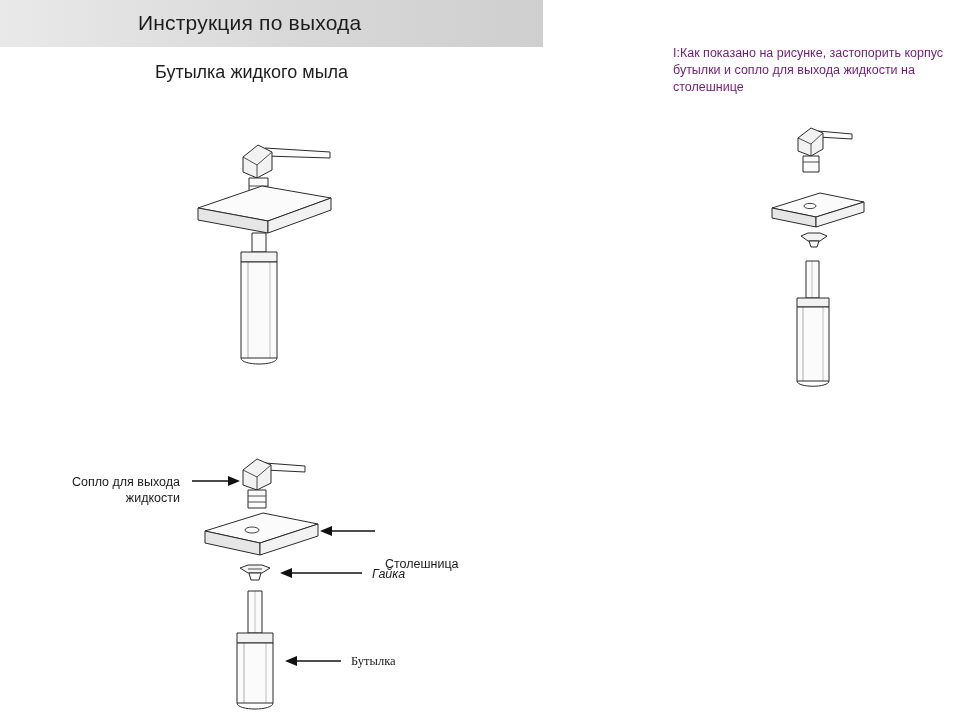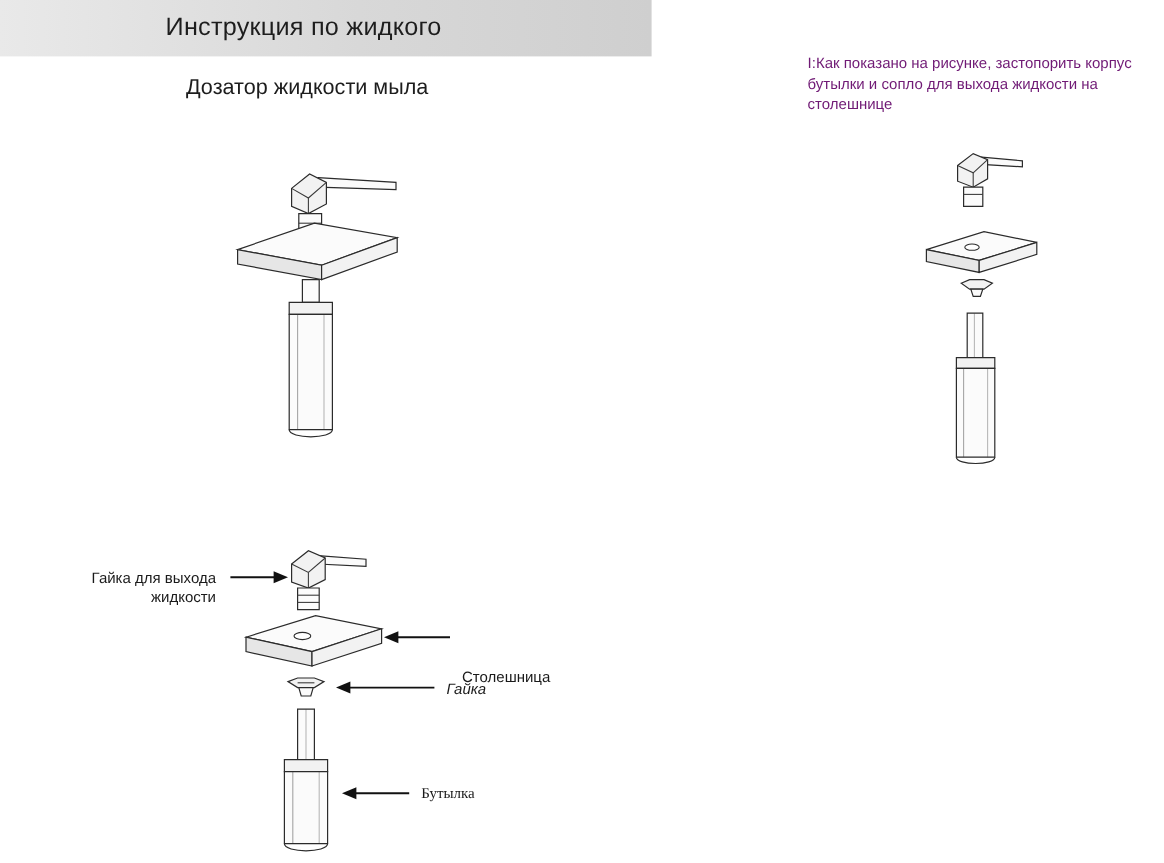--- a/index.html
+++ b/index.html
@@ -87,27 +87,27 @@
   .fill-dark { fill: #e6e6e6; stroke: #2b2b2b; stroke-width: 1; }
   .arrow { stroke: #111; stroke-width: 1.6; fill: none; }
   .arrowhead { fill: #111; }
 </style>
 </head>
 <body>
 
 <div class="page">
 
   <div class="header-band"></div>
-  <div class="header-title">Инструкция по жидкого</div>
-
-  <div class="subtitle">Дозатор жидкости мыла</div>
+  <div class="header-title">Инструкция по выхода</div>
+
+  <div class="subtitle">Бутылка жидкого мыла</div>
 
   <div class="note">I:Как показано на рисунке, застопорить корпус бутылки и сопло для выхода жидкости на столешнице</div>
 
-  <div class="label right-align" style="left:40px; top:474px; width:140px;">Гайка для выхода жидкости</div>
+  <div class="label right-align" style="left:40px; top:474px; width:140px;">Сопло для выхода жидкости</div>
   <div class="label" style="left:385px; top:524px;margin-top:32px;">Столешница</div>
   <div class="label" style="left:372px; top:566px;font-style:italic;">Гайка</div>
   <div class="label" style="left:351px; top:653px;font-family:Liberation Serif, serif;">Бутылка</div>
 
   <svg class="art" viewBox="0 0 970 719" xmlns="http://www.w3.org/2000/svg">
 
     <g>
 
       <path class="fill-light" d="M265 148 L330 152 L330 158 L265 156 Z"></path>
 

